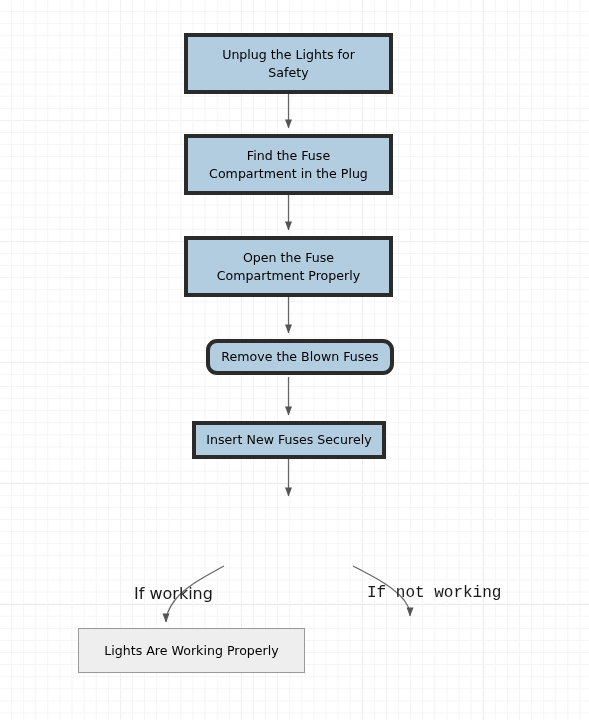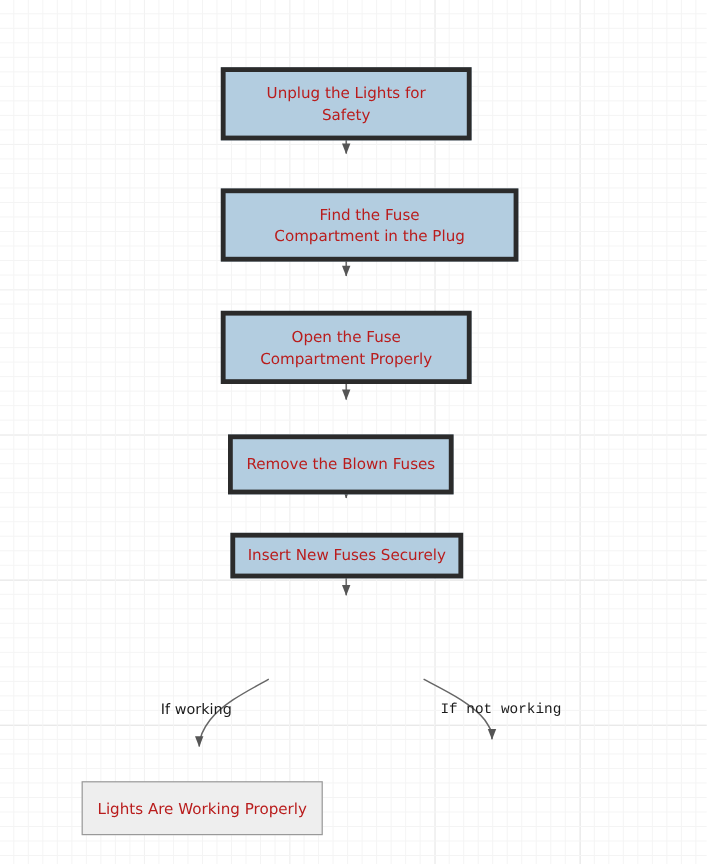--- a/index.html
+++ b/index.html
@@ -35,37 +35,36 @@
     pointer-events: none;
   }
   .node {
     position: absolute;
     box-sizing: border-box;
     display: flex;
     align-items: center;
     justify-content: center;
     text-align: center;
     line-height: 1.38;
-    color: #b91c1c;
+    color: #000000;
     white-space: pre-line;
-    margin-top: 23px;
   }
   .node.process {
     background: #b3cde0;
     border: 4px solid #2b2b2b;
     font-size: 12.6px;
   }
   .node.terminal {
     background: #eeeeee;
     border: 1.4px solid #999999;
     font-size: 12.6px;
   }
   .edge-label {
     position: absolute;
-    font-size: 12px;
+    font-size: 16px;
     color: #1a1a1a;
     white-space: nowrap;
     background: transparent;
   }
 </style>
 </head>
 <body>
 
 <div id="canvas">
 
@@ -83,31 +82,31 @@
       <path d="M288.5,377 L288.5,415"></path>
       <path d="M288.5,459 L288.5,496"></path>
       <path d="M224,566 C206,576 186,586 175,600 C168,609 166,615 166,622"></path>
       <path d="M353,566 C372,576 393,586 404,600 C410,609 410,610 410,616"></path>
     </g>
   </svg>
 
   <div class="node process" style="left:184px; top:33px; width:209px; height:61px;">Unplug the Lights for
 Safety</div>
 
-  <div class="node process" style="left:184px; top:134px; width:248px; height:61px;">Find the Fuse
+  <div class="node process" style="left:184px; top:134px; width:209px; height:61px;">Find the Fuse
 Compartment in the Plug</div>
 
   <div class="node process" style="left:184px; top:236px; width:209px; height:61px;">Open the Fuse
 Compartment Properly</div>
 
-  <div class="node process" style="left:190px; top:339px; width:188px; height:50px;">Remove the Blown Fuses</div>
+  <div class="node process" style="left:206px; top:339px; width:188px; height:36px;border-radius:11px;">Remove the Blown Fuses</div>
 
   <div class="node process" style="left:192px; top:421px; width:194px; height:38px;">Insert New Fuses Securely</div>
 
 
-  <div class="node terminal" style="left:68px; top:628px; width:201px; height:45px;">Lights Are Working Properly</div>
+  <div class="node terminal" style="left:78px; top:628px; width:227px; height:45px;">Lights Are Working Properly</div>
 
 
   <div class="edge-label" style="left:134px; top:584px;">If working</div>
 
   <div class="edge-label" style="left:367px; top:584px;font-family:Liberation Mono, monospace;">If not working</div>
 
 </div>
 
 </body></html>

